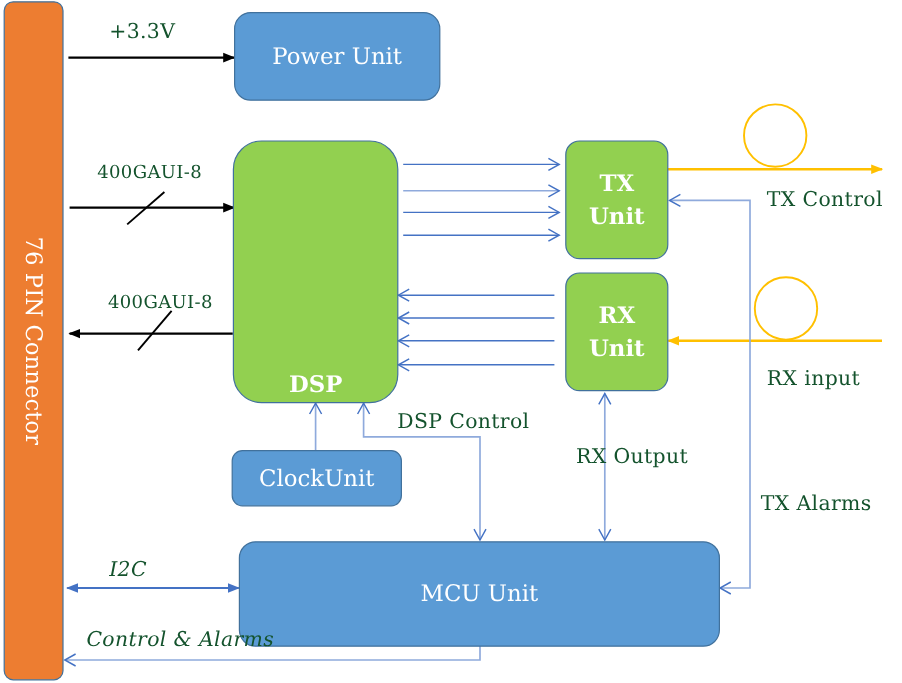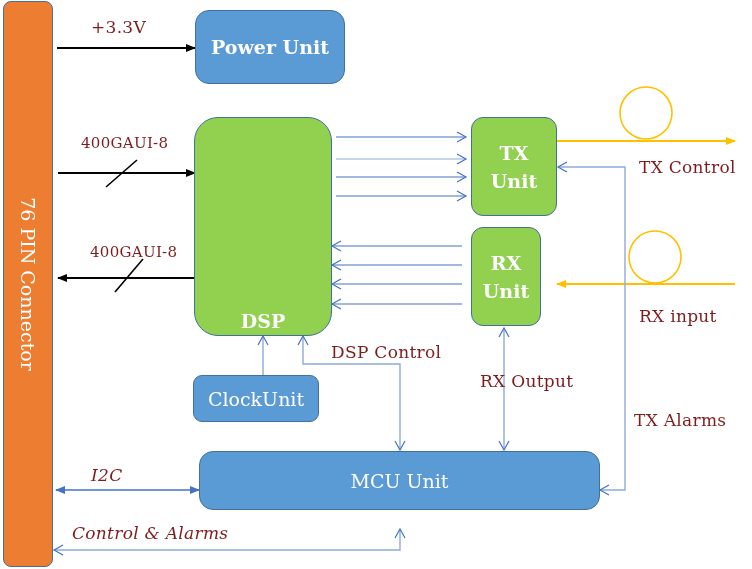--- a/index.html
+++ b/index.html
@@ -1,21 +1,21 @@
 <!DOCTYPE html>
 <html><head>
 <meta charset="utf-8">
 <style>
   html, body { margin:0; padding:0; background:#ffffff; }
   body { width:752px; height:569px; position:relative; overflow:hidden; font-family:"DejaVu Serif", serif; }
   .box { position:absolute; box-sizing:border-box; display:flex; align-items:center; justify-content:center; text-align:center; color:#ffffff; }
   .blue { background:#5b9bd5; border:1.5px solid #41719c; border-radius:14px; }
   .green { background:#92d050; border:1.5px solid #41719c;font-weight:bold; }
   .orange { background:#ed7d31; border:1.5px solid #41719c; border-radius:8px; }
-  .lbl { position:absolute; font-size:17px; color:#7f1d1d; white-space:nowrap; font-family:"DejaVu Serif", serif; letter-spacing:0.3px; }
+  .lbl { position:absolute; font-size:17px; color:#14532d; white-space:nowrap; font-family:"DejaVu Serif", serif; letter-spacing:0.3px; }
   .boxtxt { font-size:19px; line-height:28px; }
   svg { position:absolute; left:0; top:0; }
   .vert { transform:rotate(90deg); white-space:nowrap; font-size:19px; }
 </style>
 </head>
 <body>
 
 <svg width="752" height="569">
   <defs>
     <marker id="blk" markerWidth="10" markerHeight="10" refX="9" refY="5" orient="auto" markerUnits="userSpaceOnUse">
@@ -79,43 +79,43 @@
 
   <line x1="56" y1="490" x2="199" y2="490" stroke="#4472c4" stroke-width="1.6" marker-start="url(#bfS)" marker-end="url(#bf)"></line>
 
   <polyline points="400,529 400,550 54,550" fill="none" stroke="#8faadc" stroke-width="1.4" marker-start="url(#boS)" marker-end="url(#bo)"></polyline>
 </svg>
 
 <div class="box orange" style="left:3px;top:1px;width:50px;height:566px;">
   <span class="vert">76 PIN Connector</span>
 </div>
 
-<div class="box blue" style="left:195px;top:10px;width:150px;height:74px;font-weight:bold;">
+<div class="box blue" style="left:195px;top:10px;width:172px;height:74px;">
   <span class="boxtxt">Power Unit</span>
 </div>
 
 <div class="box green" style="left:194px;top:117px;width:138px;height:219px;border-radius:24px;align-items:flex-end;">
   <span class="boxtxt" style="margin-top:-10px;">DSP</span>
 </div>
 
 <div class="box green" style="left:471px;top:117px;width:86px;height:99px;border-radius:12px;flex-direction:column;">
   <span class="boxtxt">TX</span>
   <span class="boxtxt">Unit</span>
 </div>
 
-<div class="box green" style="left:471px;top:227px;width:70px;height:99px;border-radius:12px;flex-direction:column;">
+<div class="box green" style="left:471px;top:227px;width:86px;height:99px;border-radius:12px;flex-direction:column;">
   <span class="boxtxt">RX</span>
   <span class="boxtxt">Unit</span>
 </div>
 
-<div class="box blue" style="left:193px;top:375px;width:126px;height:47px;border-radius:9px;">
+<div class="box blue" style="left:193px;top:375px;width:142px;height:47px;border-radius:9px;">
   <span class="boxtxt">ClockUnit</span>
 </div>
 
-<div class="box blue" style="left:199px;top:451px;width:401px;height:59px;border-radius:14px;">
+<div class="box blue" style="left:199px;top:451px;width:401px;height:88px;border-radius:14px;">
   <span class="boxtxt">MCU Unit</span>
 </div>
 
 <span class="lbl" style="left:91px;top:17px;">+3.3V</span>
 <span class="lbl" style="left:81px;top:134px;font-size:15px;">400GAUI-8</span>
 <span class="lbl" style="left:90px;top:243px;font-size:15px;">400GAUI-8</span>
 <span class="lbl" style="left:639px;top:157px;">TX Control</span>
 <span class="lbl" style="left:639px;top:306px;">RX input</span>
 <span class="lbl" style="left:331px;top:342px;">DSP Control</span>
 <span class="lbl" style="left:480px;top:371px;">RX Output</span>

